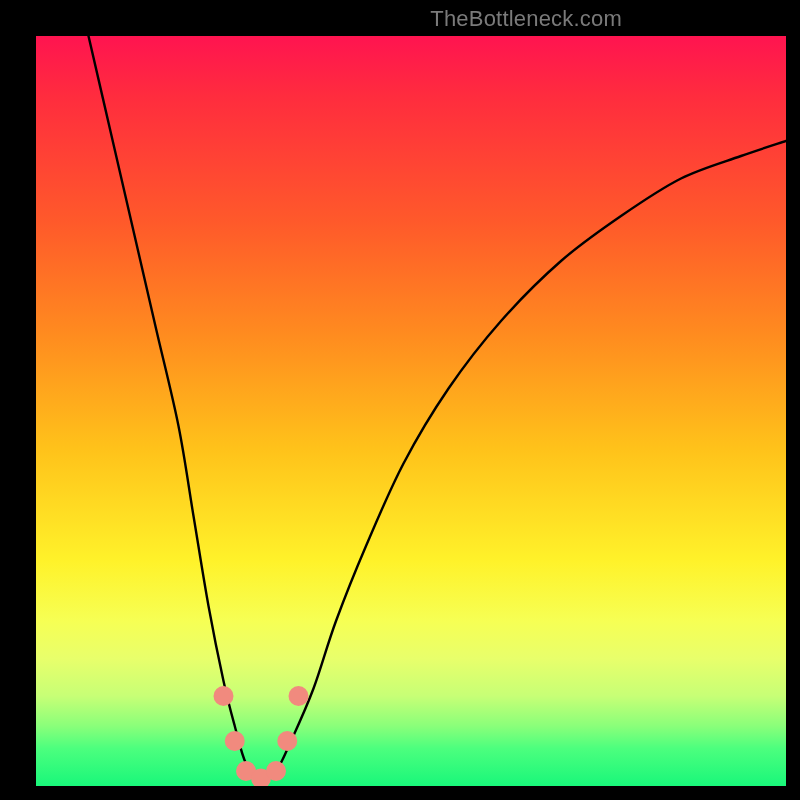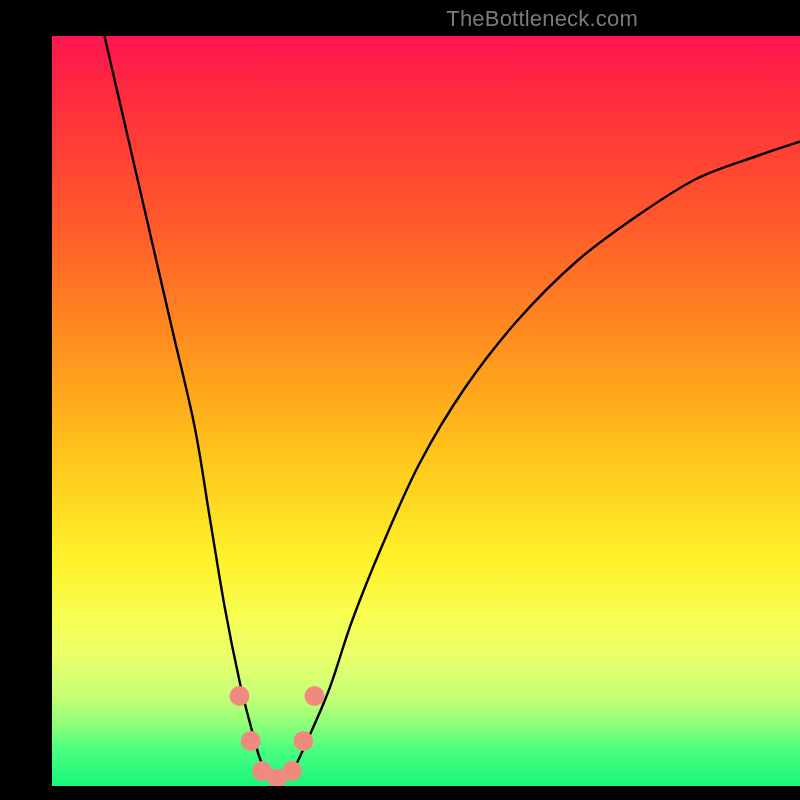--- a/index.html
+++ b/index.html
@@ -6,21 +6,21 @@
     margin: 0;
     padding: 0;
     width: 800px;
     height: 800px;
     overflow: hidden;
     background: #000;
     font-family: Arial, Helvetica, sans-serif;
   }
   .frame {
     position: absolute;
-    left: 16px;
+    left: 0;
     top: 0;
     width: 636px;
     height: 800px;
     background: #000;
   }
   .plot {
     position: absolute;
     left: 36px;
     top: 36px;
     width: 750px;

